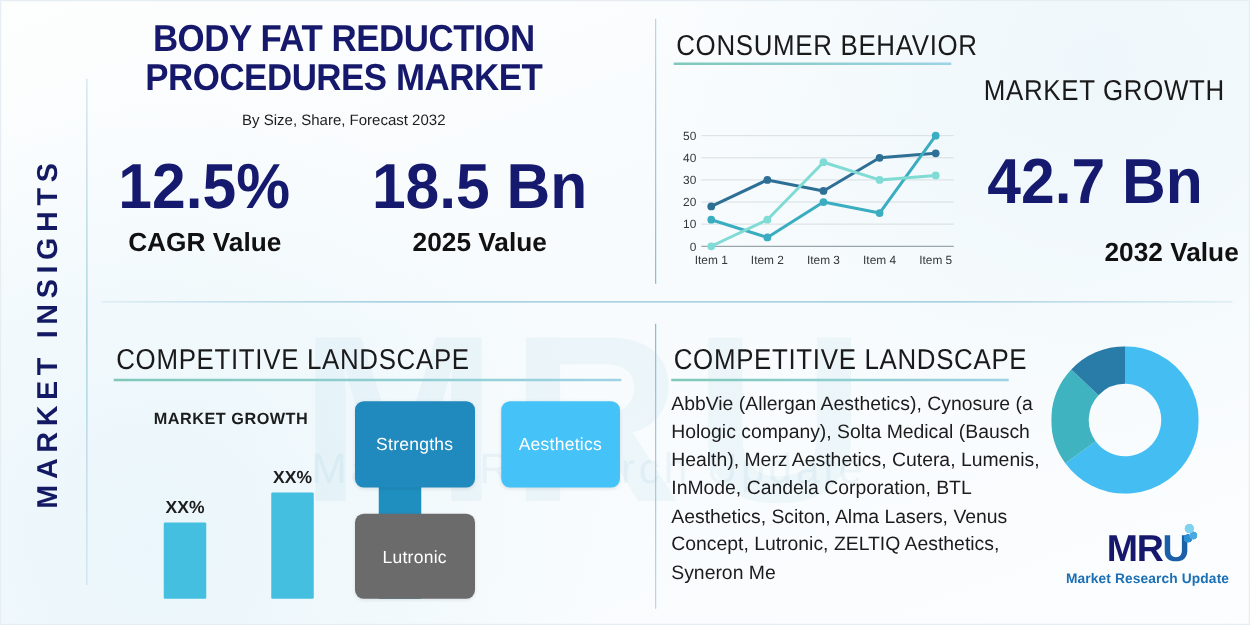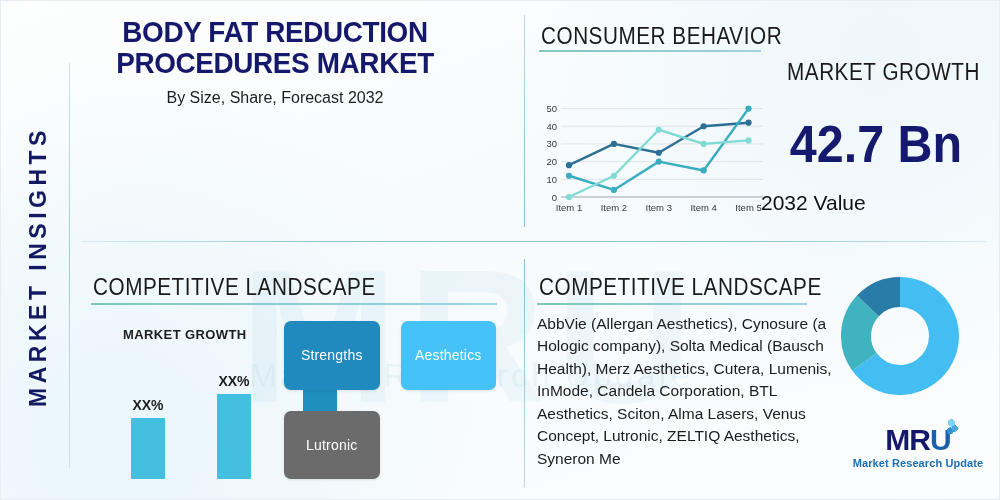--- a/index.html
+++ b/index.html
@@ -66,21 +66,21 @@
   .title{
     position:absolute;left:48px;top:16px;width:452px;
     text-align:center;color:#15186b;
     font-size:30px;font-weight:700;line-height:1.03;
     letter-spacing:-.4px;
     font-family:"Liberation Sans Narrow","Liberation Sans",sans-serif;
     transform:scaleX(.93);transform-origin:center top;
   }
   .subtitle{
     position:absolute;left:48px;top:88px;width:452px;text-align:center;
-    font-size:16px;color:#1d1d1d;
+    font-size:12px;color:#1d1d1d;
   }
   .kpis{
     position:absolute;left:62px;top:122px;width:440px;
     display:flex;justify-content:space-around;align-items:flex-start;
   }
   .kpi{text-align:center;}
   .kpi .val{
     font-size:51px;font-weight:700;color:#161a6e;line-height:1;
     font-family:"Liberation Sans Narrow","Liberation Sans",sans-serif;
     transform:scaleX(.95);transform-origin:center;
@@ -105,22 +105,22 @@
   #linechart{position:absolute;left:534px;top:98px;}
 
   
   .mg-val{
     position:absolute;left:760px;top:118px;width:230px;text-align:center;
     font-size:51px;font-weight:700;color:#161a6e;line-height:1;
     font-family:"Liberation Sans Narrow","Liberation Sans",sans-serif;
     transform:scaleX(.95);transform-origin:center;
   }
   .mg-lab{
-    position:absolute;left:760px;top:190px;width:230px;text-align:left;
-    font-size:21px;font-weight:400;color:#111;
+    position:absolute;left:760px;top:190px;width:230px;text-align:right;
+    font-size:21px;font-weight:700;color:#111;
   }
 
   
   .ms-label{
     position:absolute;left:122px;top:326px;
     font-size:13px;font-weight:700;color:#1d1d1d;letter-spacing:.4px;
   }
   .bars{
     position:absolute;left:100px;top:336px;width:180px;height:142px;
     display:flex;align-items:flex-end;gap:22px;
@@ -183,20 +183,30 @@
   </div>
   <div class="rail-line"></div>
 
   <div class="vline"></div>
   <div class="vline2"></div>
   <div class="hline"></div>
 
   <div class="title">BODY FAT REDUCTION PROCEDURES MARKET</div>
   <div class="subtitle">By Size, Share, Forecast 2032</div>
 
+  <div class="kpis">
+    <div class="kpi">
+      <div class="val">12.5%</div>
+      <div class="lab">CAGR Value</div>
+    </div>
+    <div class="kpi">
+      <div class="val">18.5 Bn</div>
+      <div class="lab">2025 Value</div>
+    </div>
+  </div>
 
   <div class="sec-h" style="left:540px;top:22px;">CONSUMER BEHAVIOR</div>
   <div class="sec-u" style="left:538px;top:49px;width:222px;"></div>
 
   <svg id="linechart" width="230" height="122" viewBox="0 0 230 122">
     <g id="lc-grid">
         <line x1="26" x2="228" y1="98" y2="98" stroke="#9aa6ad" stroke-width="1"></line>
         <line x1="26" x2="228" y1="80.3076923076923" y2="80.3076923076923" stroke="#d7dee2" stroke-width="0.8"></line>
         <line x1="26" x2="228" y1="62.61538461538461" y2="62.61538461538461" stroke="#d7dee2" stroke-width="0.8"></line>
         <line x1="26" x2="228" y1="44.92307692307693" y2="44.92307692307693" stroke="#d7dee2" stroke-width="0.8"></line>

